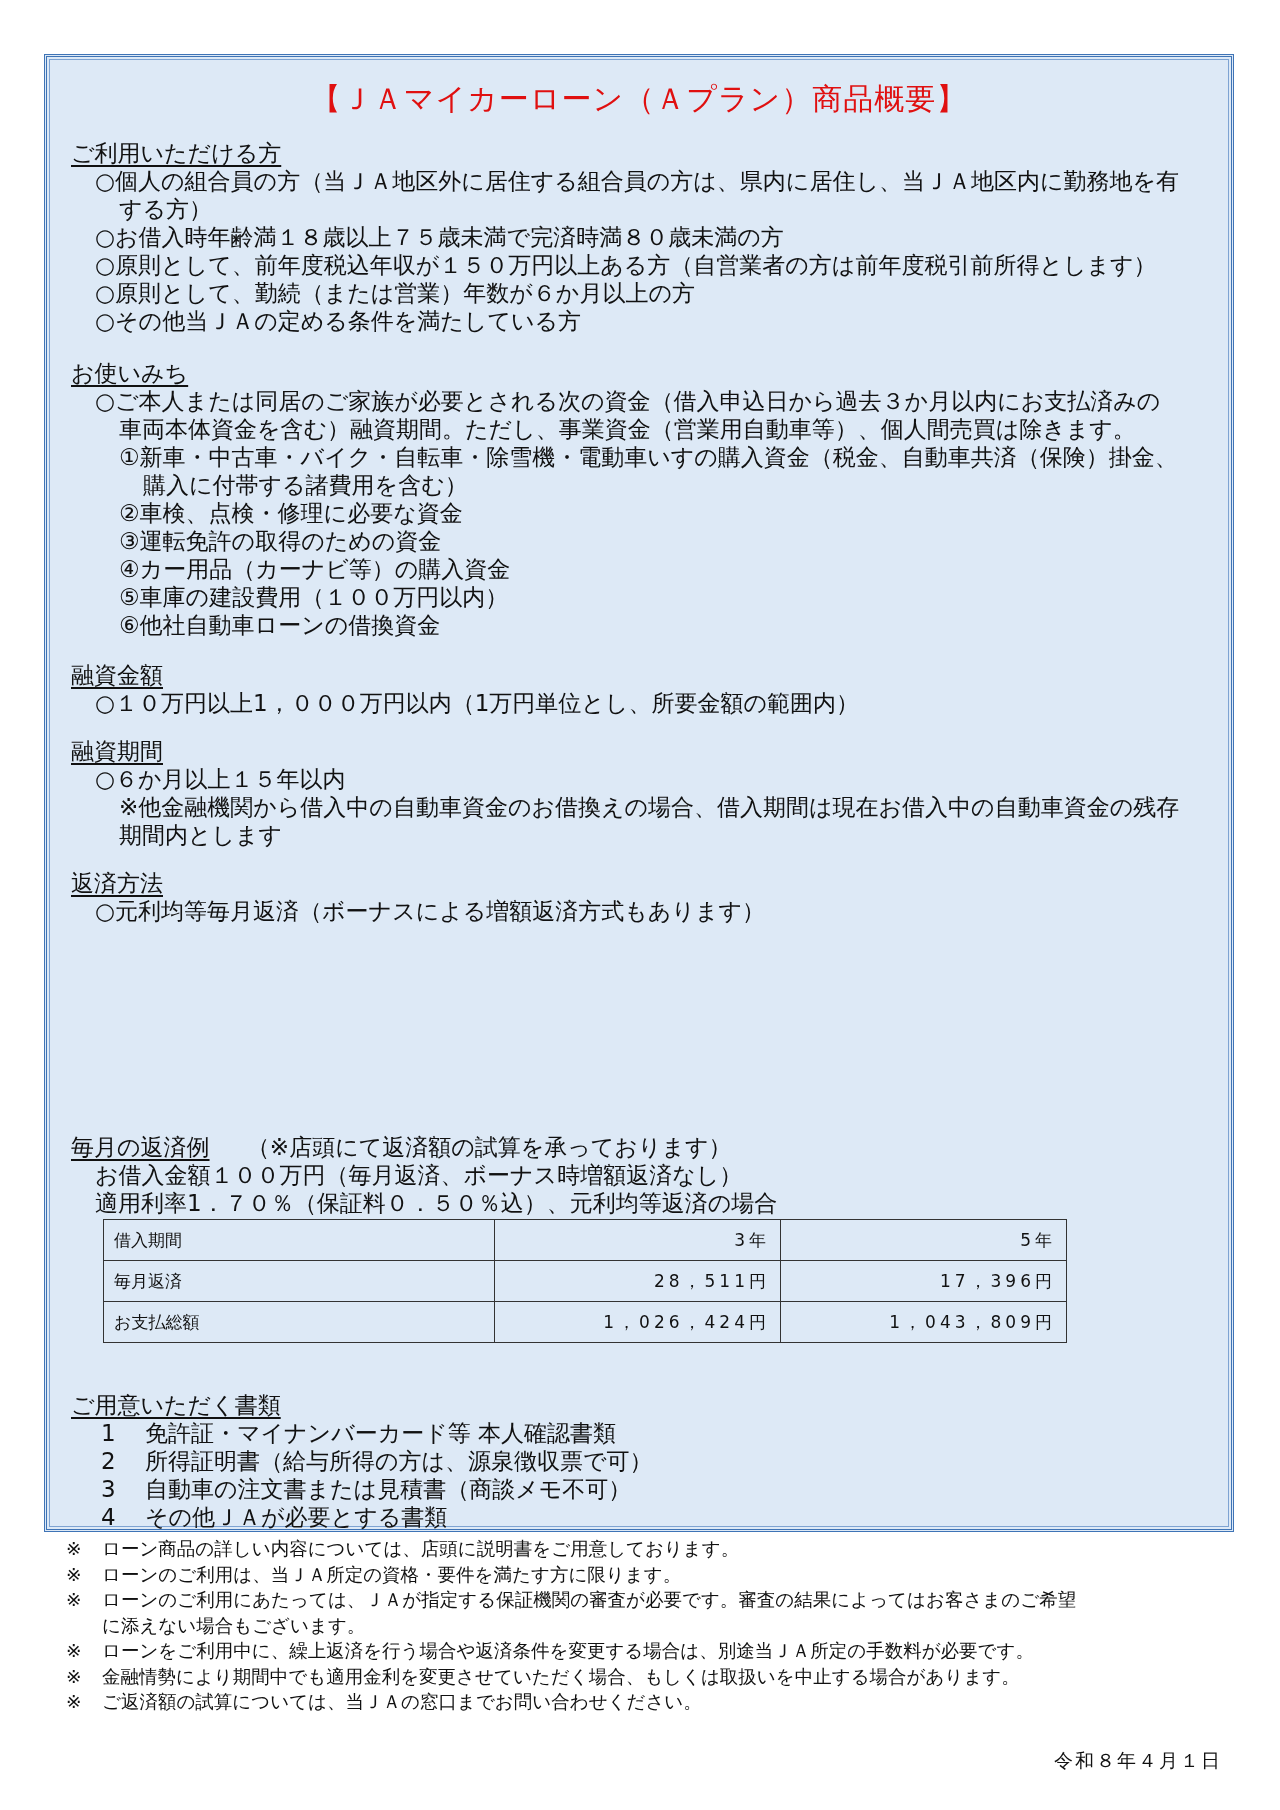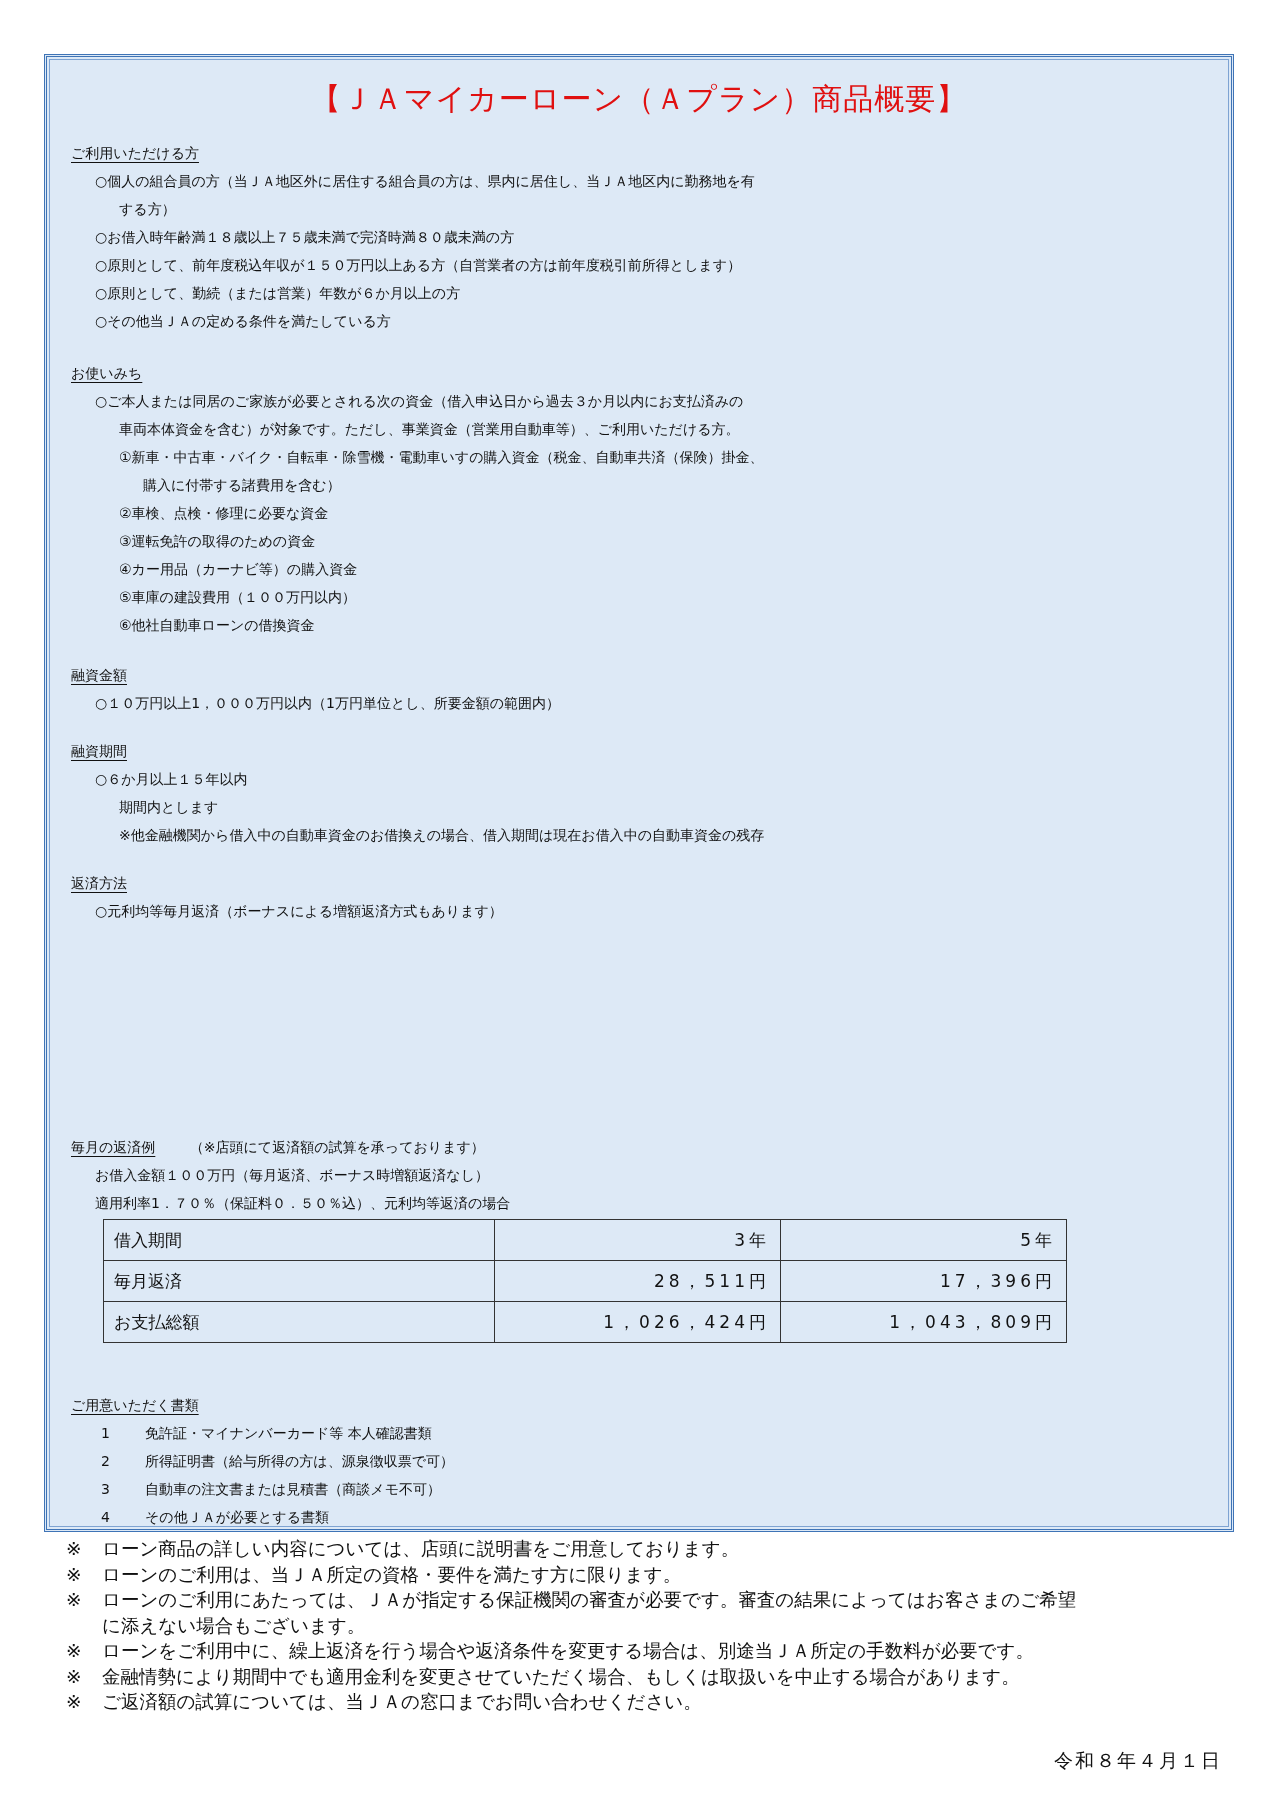--- a/index.html
+++ b/index.html
@@ -14,21 +14,21 @@
     border: 3px double #3f74b6;
     outline: 1px solid #7ea3d2;
     outline-offset: -6px;
     box-sizing: border-box;
     margin-top: 12px;
   }
   .title {
     position: absolute; left: 0; right: 0; top: 22px; text-align: center;
     color: #e01010; font-size: 30px; letter-spacing: 1px;
   }
-  .sec { position: absolute; left: 24px; right: 24px; font-size: 14px; line-height: 28px; }
+  .sec { position: absolute; left: 24px; right: 24px; font-size: 23px; line-height: 28px; }
   .sec-head { text-decoration: underline; text-underline-offset: 4px; }
   .l1 { padding-left: 24px; }
   .cont1 { padding-left: 48px; }
   .l2 { padding-left: 48px; }
   .cont2 { padding-left: 72px; }
   .note-inline { margin-left: 30px; }
   table.rep {
     position: absolute; left: 56px; top: 1162px; border-collapse: collapse;
     font-size: 17px;
   }
@@ -60,40 +60,40 @@
     <div class="cont1">する方）</div>
     <div class="l1">○お借入時年齢満１８歳以上７５歳未満で完済時満８０歳未満の方</div>
     <div class="l1">○原則として、前年度税込年収が１５０万円以上ある方（自営業者の方は前年度税引前所得とします）</div>
     <div class="l1">○原則として、勤続（または営業）年数が６か月以上の方</div>
     <div class="l1">○その他当ＪＡの定める条件を満たしている方</div>
   </div>
 
   <div class="sec" style="top:302px">
     <div><span class="sec-head">お使いみち</span></div>
     <div class="l1">○ご本人または同居のご家族が必要とされる次の資金（借入申込日から過去３か月以内にお支払済みの</div>
-    <div class="cont1">車両本体資金を含む）が対象です。ただし、事業資金（営業用自動車等）、ご利用いただける方。</div>
+    <div class="cont1">車両本体資金を含む）融資期間。ただし、事業資金（営業用自動車等）、個人間売買は除きます。</div>
     <div class="l2">①新車・中古車・バイク・自転車・除雪機・電動車いすの購入資金（税金、自動車共済（保険）掛金、</div>
     <div class="cont2">購入に付帯する諸費用を含む）</div>
     <div class="l2">②車検、点検・修理に必要な資金</div>
     <div class="l2">③運転免許の取得のための資金</div>
     <div class="l2">④カー用品（カーナビ等）の購入資金</div>
     <div class="l2">⑤車庫の建設費用（１００万円以内）</div>
     <div class="l2">⑥他社自動車ローンの借換資金</div>
   </div>
 
   <div class="sec" style="top:604px">
     <div><span class="sec-head">融資金額</span></div>
     <div class="l1">○１０万円以上1，０００万円以内（1万円単位とし、所要金額の範囲内）</div>
   </div>
 
   <div class="sec" style="top:680px">
     <div><span class="sec-head">融資期間</span></div>
     <div class="l1">○６か月以上１５年以内</div>
+    <div class="l2">※他金融機関から借入中の自動車資金のお借換えの場合、借入期間は現在お借入中の自動車資金の残存</div>
     <div class="l2">期間内とします</div>
-    <div class="l2">※他金融機関から借入中の自動車資金のお借換えの場合、借入期間は現在お借入中の自動車資金の残存</div>
   </div>
 
   <div class="sec" style="top:812px">
     <div><span class="sec-head">返済方法</span></div>
     <div class="l1">○元利均等毎月返済（ボーナスによる増額返済方式もあります）</div>
   </div>
 
 
   <div class="sec" style="top:1076px">
     <div>

